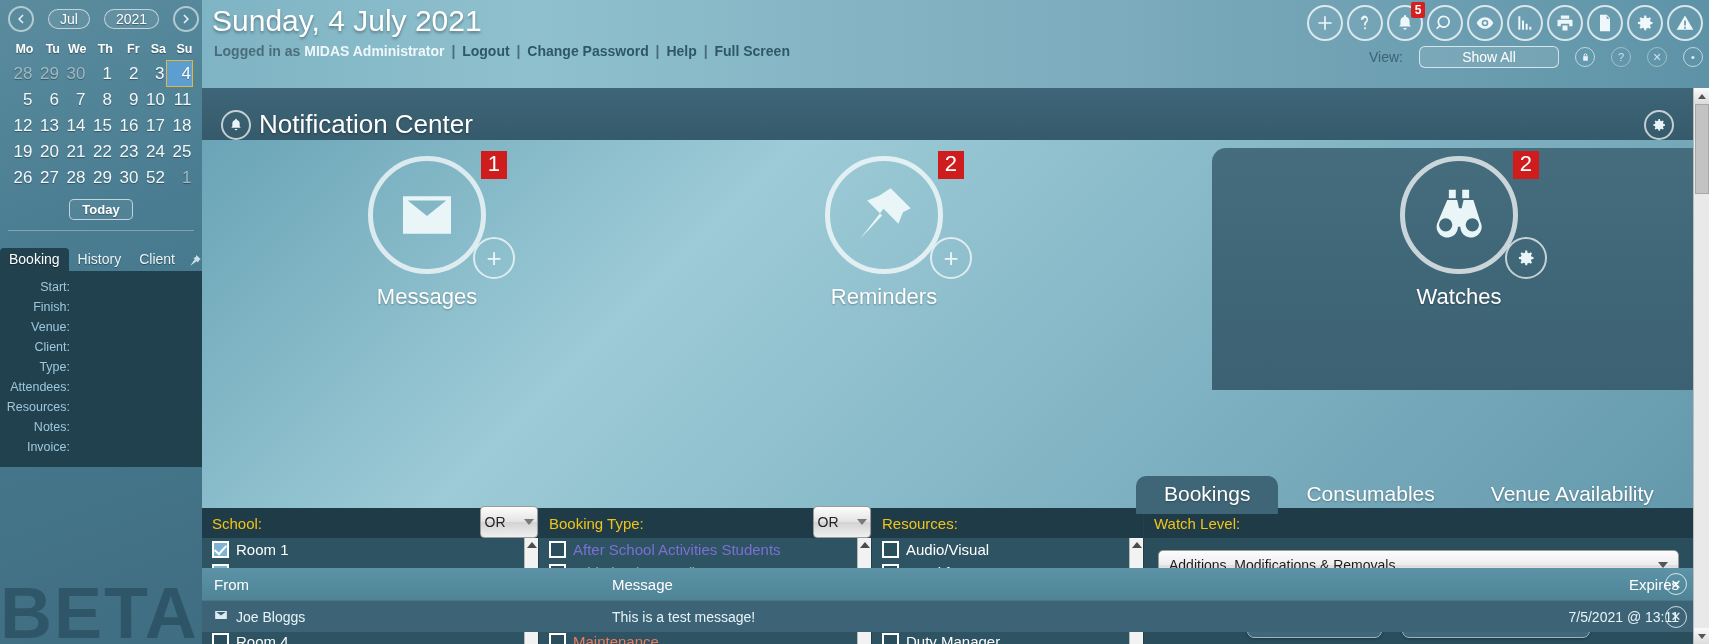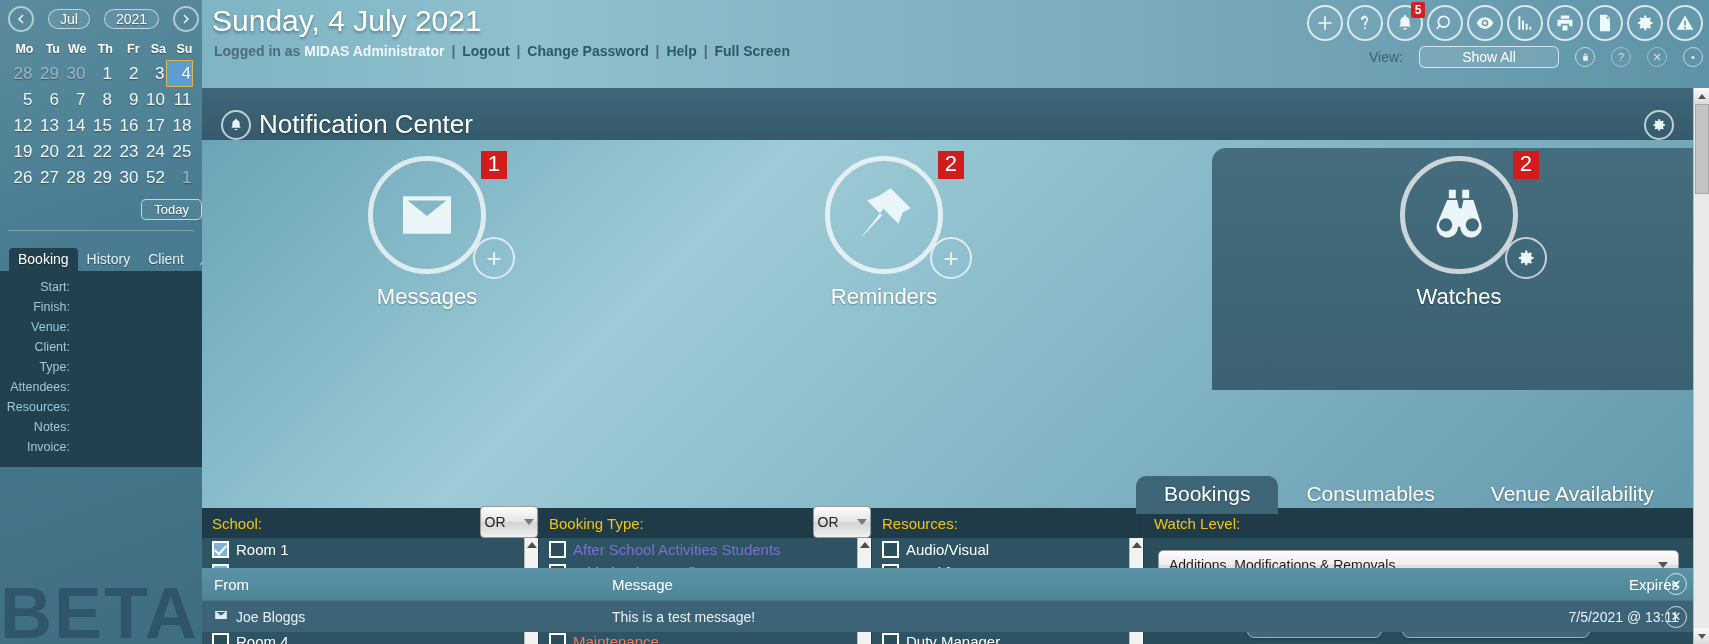--- a/index.html
+++ b/index.html
@@ -36,29 +36,29 @@
   }
   table.cal td{
     font-size:17px; text-align:right; padding:3px 1px; color:#f2f8fa;
     text-shadow:0 1px 1px rgba(0,0,0,.35); cursor:pointer;
   }
   table.cal td.muted{ color:#9fb9c4; }
   table.cal td.sel{
     background:#5c9ecf; border:1px solid #e0b84a; border-radius:4px;
     color:#fff; padding:2px 1px;
   }
-  .today-wrap{ text-align:right; margin-top:8px; }
+  .today-wrap{ text-align:center; margin-top:8px;font-weight:bold; }
   .today-btn{
     display:inline-block; border:1px solid rgba(255,255,255,.65); border-radius:5px;
     padding:2px 12px; font-size:13px; color:#fff; background:rgba(255,255,255,.05);
     cursor:pointer; text-shadow:0 1px 1px rgba(0,0,0,.35);
   }
   .divider{ height:1px; background:rgba(255,255,255,.30); margin:10px 8px 0 8px; }
 
-  .tabs-row{ display:flex; align-items:flex-end; margin-top:14px; height:26px;margin-left:9px; }
+  .tabs-row{ display:flex; align-items:flex-end; margin-top:14px; height:26px; }
   .stab{
     font-size:14px; padding:3px 9px 4px 9px; color:#eaf4f7; cursor:pointer;
     text-shadow:0 1px 1px rgba(0,0,0,.4);
   }
   .stab.active{ background:#21414f; border-radius:4px 4px 0 0; color:#fff; }
   .pin-icon{ margin-left:4px; color:#cfe1e8; font-size:14px; cursor:pointer; }
 
   .bookpanel{
     background:#21414f; min-height:196px; padding:6px 0 8px 0; width:202px;
   }

